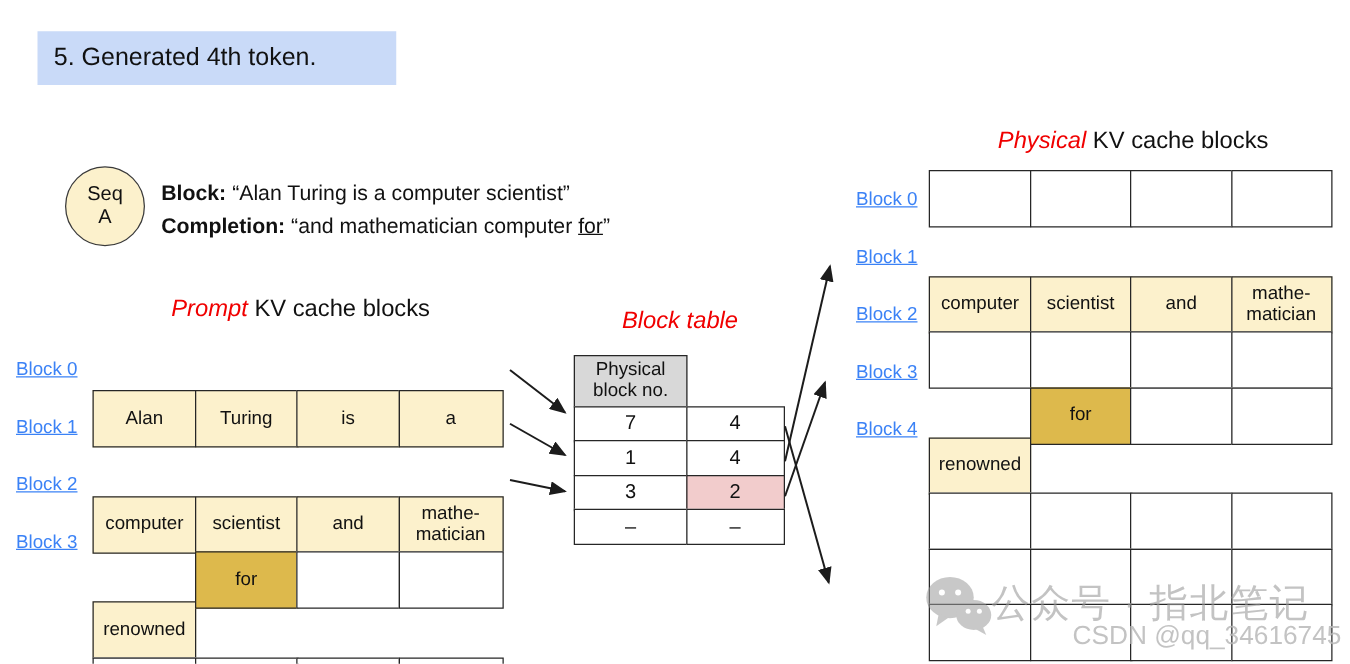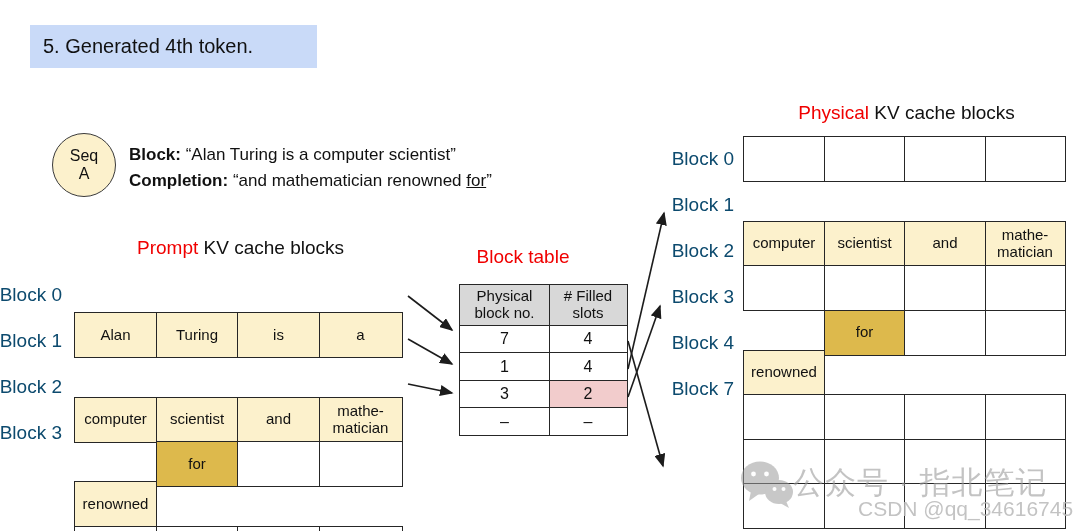--- a/index.html
+++ b/index.html
@@ -22,23 +22,23 @@
     background:var(--cream);border:1.5px solid #3a3a3a;box-sizing:border-box;
     display:flex;flex-direction:column;align-items:center;justify-content:center;
     font-size:16px;line-height:18px;color:#111;
   }
   
   .prompt-block{left:129px;top:142px;font-size:17px;line-height:26px;color:#111;white-space:nowrap;}
   .prompt-block b{font-weight:bold;}
   .u{text-decoration:underline;}
   
   .tbl-title{font-size:19px;text-align:center;color:#111;white-space:nowrap;}
-  .tbl-title .red{color:var(--accent-red);}
+  .tbl-title .red{color:var(--accent-red);font-style:italic;}
   #logical-title{left:74px;top:237px;width:333px;}
-  #bt-title{left:438px;top:246px;width:170px;}
+  #bt-title{left:459px;top:246px;width:170px;}
   #physical-title{left:743px;top:102px;width:327px;}
   
   .grid{display:flex;flex-direction:column;}
   .trow{display:flex;margin-top:-1.5px;}
   .trow:first-child{margin-top:0;}
   .cell{
     box-sizing:border-box;border:1.5px solid #262626;margin-left:-1.5px;
     display:flex;align-items:center;justify-content:center;text-align:center;
     font-size:15px;line-height:1.12;color:#111;padding:0 2px;
   }
@@ -50,21 +50,21 @@
   .bg-gray{background:var(--header-gray);}
   #logical-grid{left:74px;top:272px;}
   #bt-grid{left:459px;top:284px;}
   #bt-grid .cell{font-size:16px;}
   #bt-grid .trow:first-child .cell{font-size:15px;}
   #physical-grid{left:743px;top:136px;}
   
   .labels{display:flex;flex-direction:column;}
   .row-label{
     height:46px;display:flex;align-items:center;justify-content:flex-end;
-    font-size:19px;color:#0c4a6e;white-space:nowrap;
+    font-size:15px;color:#3b82f6;white-space:nowrap;text-decoration:underline;
   }
   #logical-labels{left:0;top:272px;width:62px;}
   #physical-labels{left:650px;top:136px;width:84px;}
   
   #arrows{left:0;top:0;pointer-events:none;}
   
   .wm{z-index:50;pointer-events:none;}
   #wm-icon{left:739px;top:459px;width:56px;height:50px;opacity:0.55;}
   #wm-text{left:793px;top:462px;font-size:31px;color:#9c9c9c;opacity:0.6;letter-spacing:1px;white-space:nowrap;}
   #wm-csdn{left:858px;top:497px;font-size:21px;color:#b9b9b9;opacity:0.85;white-space:nowrap;}
@@ -81,21 +81,21 @@
   <div>A</div>
 </div>
 
 <div class="abs prompt-block">
   <div>
     <b>Block:</b>
     <span>“Alan Turing is a computer scientist”</span>
   </div>
   <div>
     <b>Completion:</b>
-    <span>“and mathematician renowned </span><span class="u">for</span><span>”</span>
+    <span>“and mathematician computer </span><span class="u">for</span><span>”</span>
   </div>
 </div>
 
 <div class="abs tbl-title" id="logical-title">
   <span class="red">Prompt</span><span> KV cache blocks</span>
 </div>
 
 <div class="abs tbl-title" id="bt-title">
   <span class="red">Block table</span>
 </div>
@@ -133,21 +133,20 @@
       <div class="cell bg-white" style="width: 83px; height: 46px;"></div>
       <div class="cell bg-white" style="width: 83px; height: 46px;"></div>
       <div class="cell bg-white" style="width: 83px; height: 46px;"></div>
       <div class="cell bg-white" style="width: 84px; height: 46px;"></div>
     </div>
   </div>
 
 <div class="abs grid" id="bt-grid">
     <div class="trow">
       <div class="cell bg-gray" style="width: 91px; height: 42px;">Physical block no.</div>
-      <div class="cell bg-gray" style="width: 79px; height: 42px;"># Filled slots</div>
     </div>
     <div class="trow">
       <div class="cell bg-white" style="width: 91px; height: 29px;">7</div>
       <div class="cell bg-white" style="width: 79px; height: 29px;">4</div>
     </div>
     <div class="trow">
       <div class="cell bg-white" style="width: 91px; height: 29px;">1</div>
       <div class="cell bg-white" style="width: 79px; height: 29px;">4</div>
     </div>
     <div class="trow">
@@ -159,21 +158,20 @@
       <div class="cell bg-white" style="width: 79px; height: 29px;">–</div>
     </div>
   </div>
 
 <div class="abs labels" id="physical-labels">
     <div class="row-label" style="height: 46px;">Block 0</div>
     <div class="row-label" style="height: 46px;">Block 1</div>
     <div class="row-label" style="height: 46px;">Block 2</div>
     <div class="row-label" style="height: 46px;">Block 3</div>
     <div class="row-label" style="height: 46px;">Block 4</div>
-    <div class="row-label" style="height: 46px;">Block 7</div>
   </div>
 <div class="abs grid" id="physical-grid">
     <div class="trow">
       <div class="cell bg-white" style="width: 82px; height: 46px;"></div>
       <div class="cell bg-white" style="width: 82px; height: 46px;"></div>
       <div class="cell bg-white" style="width: 82px; height: 46px;"></div>
       <div class="cell bg-white" style="width: 81px; height: 46px;"></div>
     </div>
     <div class="trow">
       <div class="cell bg-cream" style="width: 82px; height: 46px;">computer</div>

